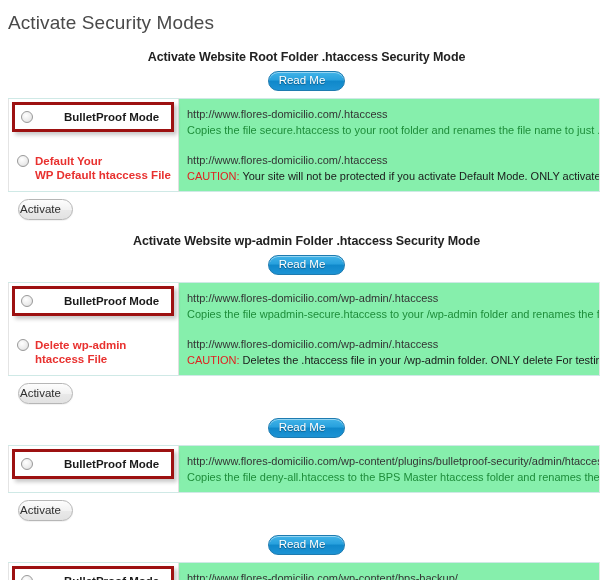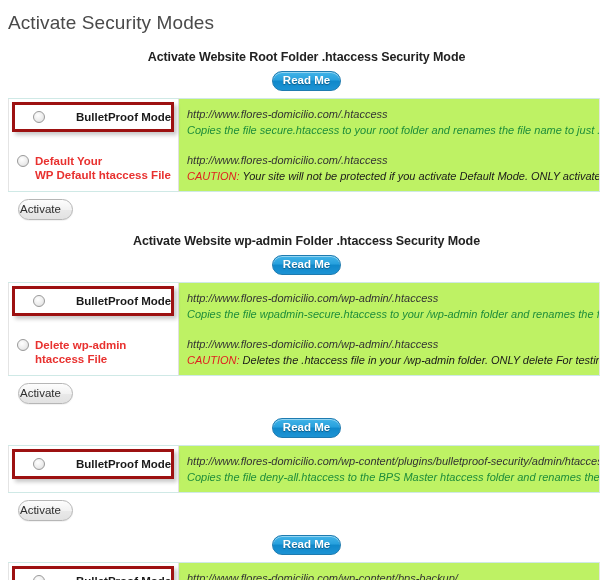--- a/index.html
+++ b/index.html
@@ -48,22 +48,22 @@
     white-space: nowrap;
     letter-spacing: -0.1px;
   }
   .readme-btn {
     display: inline-block;
     background: linear-gradient(to bottom, #41b4e8 0%, #27a0dd 45%, #0f88ca 50%, #1d93d4 100%);
     border: 1px solid #1e7bb0;
     border-radius: 11px;
     color: #ffffff;
     font-size: 11.5px;
-    font-weight: bold;
-    padding: 2px 10px 3px 10px;
+    font-weight: normal;
+    padding: 2px 19px 3px 10px;
     line-height: 13px;
     text-shadow: 0 1px 1px rgba(0,0,0,0.35);
     box-shadow: inset 0 1px 0 rgba(255,255,255,0.45);
     cursor: pointer;
     white-space: nowrap;
   }
   .mode-table {
     border-collapse: collapse;
     border-top: 1px solid #cfe9e6;
     border-left: 1px solid #e4e4e4;
@@ -75,39 +75,38 @@
   .mode-table td {
     padding: 0;
     vertical-align: top;
   }
   .col-left {
     background: #ffffff;
     border-right: 1px solid #e0e0e0;
     vertical-align: middle;
   }
   .col-right {
-    background: #bef264;
+    background: #86efac;
     padding: 7px 0 7px 8px !important;
     white-space: nowrap;
     overflow: hidden;
-    font-style: italic;
   }
   .radio-wrap {
     display: flex;
     align-items: flex-start;
     gap: 6px;
     padding: 9px 6px 9px 8px;
     position: relative;
   }
   .radio-wrap.boxed {
     border: 3px solid #9d1111;
     box-shadow: 3px 3px 4px rgba(0,0,0,0.22);
     background: #ffffff;
     margin: 3px 4px 3px 3px;
-    padding: 5px 8px 5px 18px;
+    padding: 5px 8px 5px 6px;
     gap: 31px;
   }
   .radio {
     width: 12px;
     height: 12px;
     border-radius: 50%;
     border: 1px solid #9a9a9a;
     background: radial-gradient(circle at 40% 35%, #ffffff 0%, #ebebeb 60%, #d4d4d4 100%);
     flex: 0 0 auto;
     margin-top: 1px;

